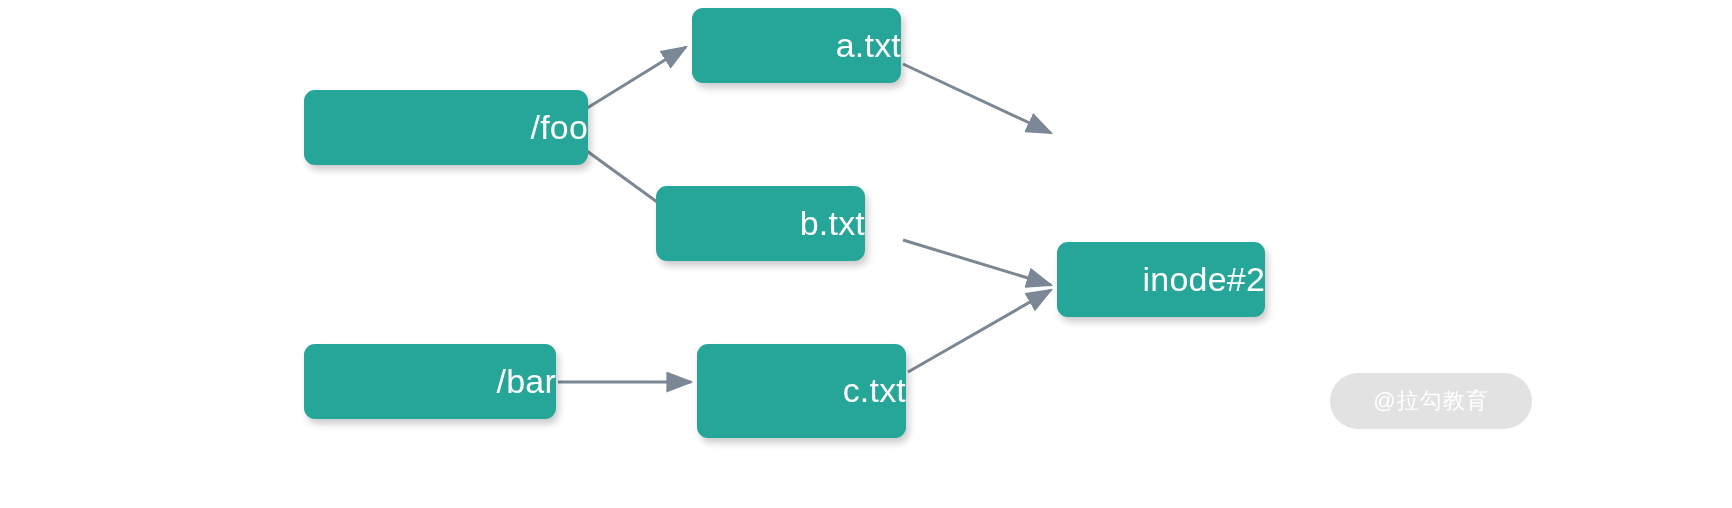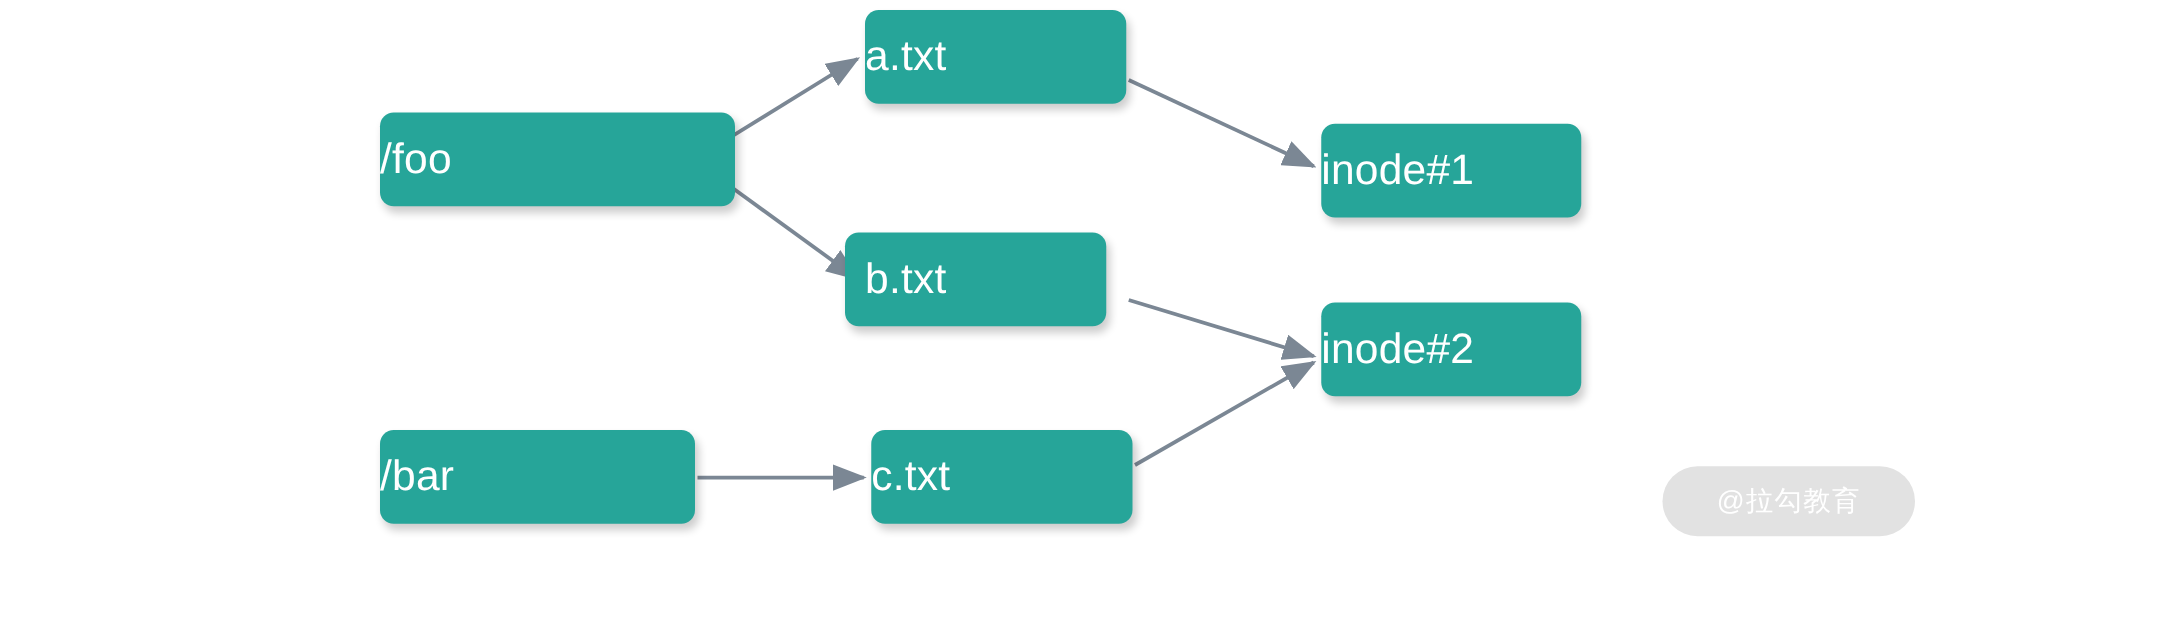--- a/index.html
+++ b/index.html
@@ -24,43 +24,43 @@
     top: 0;
     width: 1732px;
     height: 508px;
     pointer-events: none;
   }
   .node {
     position: absolute;
     box-sizing: border-box;
     display: flex;
     align-items: center;
-    justify-content: flex-start;
+    justify-content: flex-end;
     border-radius: 11px;
     background: #26a599;
     color: #ffffff;
     font-size: 34px;
     font-weight: 400;
     letter-spacing: 0.2px;
     line-height: 1;
     box-shadow: 3px 5px 7px rgba(0, 0, 0, 0.20);
     user-select: none;
     white-space: nowrap;
   }
   .node-label {
     display: block;
     transform: translateY(-1px);
   }
 
   
   #node-foo    { left: 304px; top:  90px; width: 284px; height: 75px; }
   #node-bar    { left: 304px; top: 344px; width: 252px; height: 75px; }
   #node-atxt   { left: 692px; top:   8px; width: 209px; height: 75px; }
-  #node-btxt   { left: 676px; top: 186px; width: 209px; height: 75px; padding-left: 16px; }
-  #node-ctxt   { left: 697px; top: 344px; width: 209px; height: 75px; }
+  #node-btxt   { left: 656px; top: 186px; width: 209px; height: 75px; padding-left: 16px; }
+  #node-ctxt   { left: 697px; top: 344px; width: 209px; height: 94px; }
   #node-inode1 { left:1057px; top:  99px; width: 208px; height: 75px; }
   #node-inode2 { left:1057px; top: 242px; width: 208px; height: 75px; }
 
   
   #watermark {
     position: absolute;
     left: 1330px;
     top: 373px;
     width: 202px;
     height: 56px;
@@ -110,23 +110,20 @@
   </div>
 
   <div class="node" id="node-btxt">
     <span class="node-label">b.txt</span>
   </div>
 
   <div class="node" id="node-ctxt">
     <span class="node-label">c.txt</span>
   </div>
 
-  <div class="node" id="node-inode1">
-    <span class="node-label">inode#1</span>
-  </div>
 
   <div class="node" id="node-inode2">
     <span class="node-label">inode#2</span>
   </div>
 
   <div id="watermark">
     <span>@拉勾教育</span>
   </div>
 
 </div>

